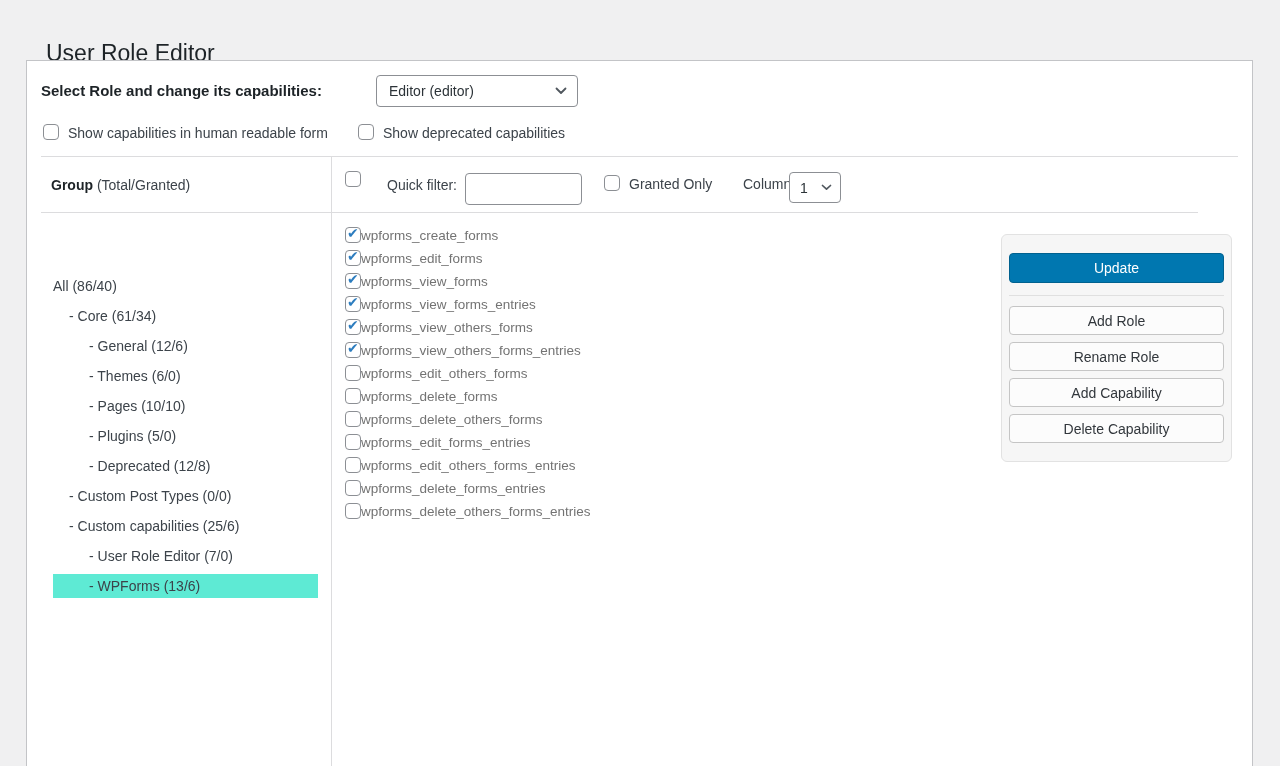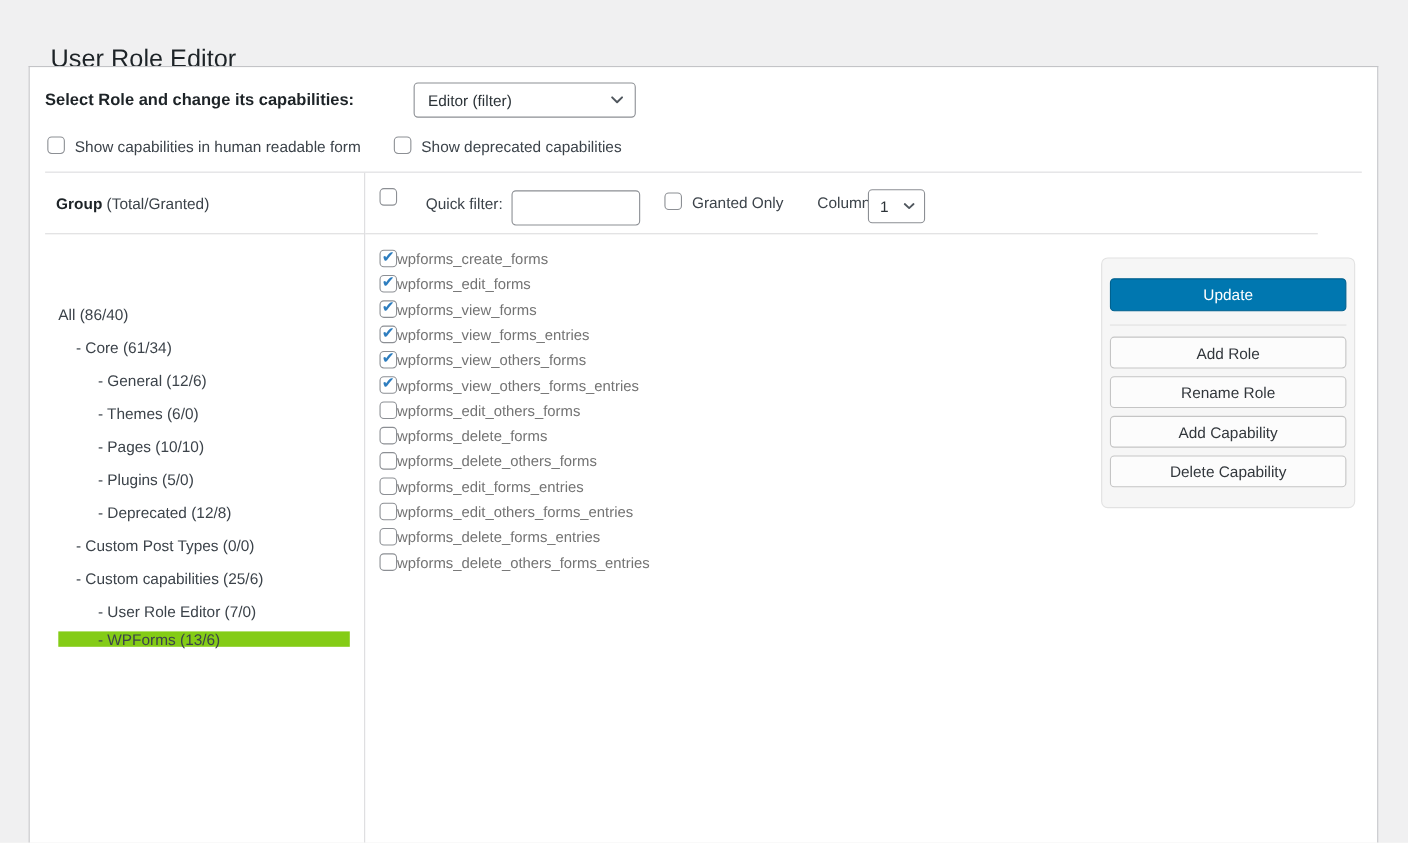--- a/index.html
+++ b/index.html
@@ -27,21 +27,21 @@
   .left-col{width:305px;flex:none;border-right:1px solid #dcdcde;position:relative;box-sizing:border-box;}
   .right-col{flex:1;position:relative;}
   .group-label{position:absolute;left:24px;top:20px;font-size:14px;color:#3c434a;}
   .group-label b{color:#1d2327;}
   
   .tree{position:absolute;left:0;right:0;top:70px;margin-top:44px;}
   .tree-item{height:30px;display:flex;align-items:center;margin:0 13px 0 26px;font-size:14px;
              color:#3c434a;cursor:pointer;white-space:nowrap;}
   .tree-item.lvl1{padding-left:16px;}
   .tree-item.lvl2{padding-left:36px;}
-  .tree-item.selected{background:#84cc16;height:14px;margin-top:3px;margin-bottom:3px;}
+  .tree-item.selected{background:#5eead4;height:24px;margin-top:3px;margin-bottom:3px;}
   
   .qf-input{position:absolute;left:133px;top:16px;width:117px;height:32px;border:1px solid #8c8f94;
             border-radius:4px;box-sizing:border-box;font-size:14px;padding:0 8px;outline:none;
             font-family:"Liberation Sans",sans-serif;}
   .columns-select{position:absolute;left:457px;top:15px;width:52px;height:31px;padding:0 8px 0 10px;}
   
   .caps{position:absolute;left:13px;top:70px;}
   .cap-item{display:flex;align-items:center;margin-bottom:7px;}
   .cap-label{font-size:13.5px;color:#737373;white-space:nowrap;}
   
@@ -56,21 +56,21 @@
 </head>
 <body>
 
 <div class="stage">
   <h1 class="title">User Role Editor</h1>
 
   <div class="panel">
 
     <div class="role-label">Select Role and change its capabilities:</div>
     <div class="select role-select">
-      <span>Editor (filter)</span>
+      <span>Editor (editor)</span>
       <span class="chev">
         <svg width="12" height="8" viewBox="0 0 12 8">
             <polyline points="1.5,1.5 6,6 10.5,1.5" fill="none" stroke="#50575e" stroke-width="1.8" stroke-linecap="round" stroke-linejoin="round"></polyline>
           </svg>
       </span>
     </div>
 
     <span class="cb abs-cb" style="left:16px;top:63px;"></span>
     <span class="lbl" style="left:41px;top:64px;">Show capabilities in human readable form</span>
     <span class="cb abs-cb" style="left:331px;top:63px;"></span>

